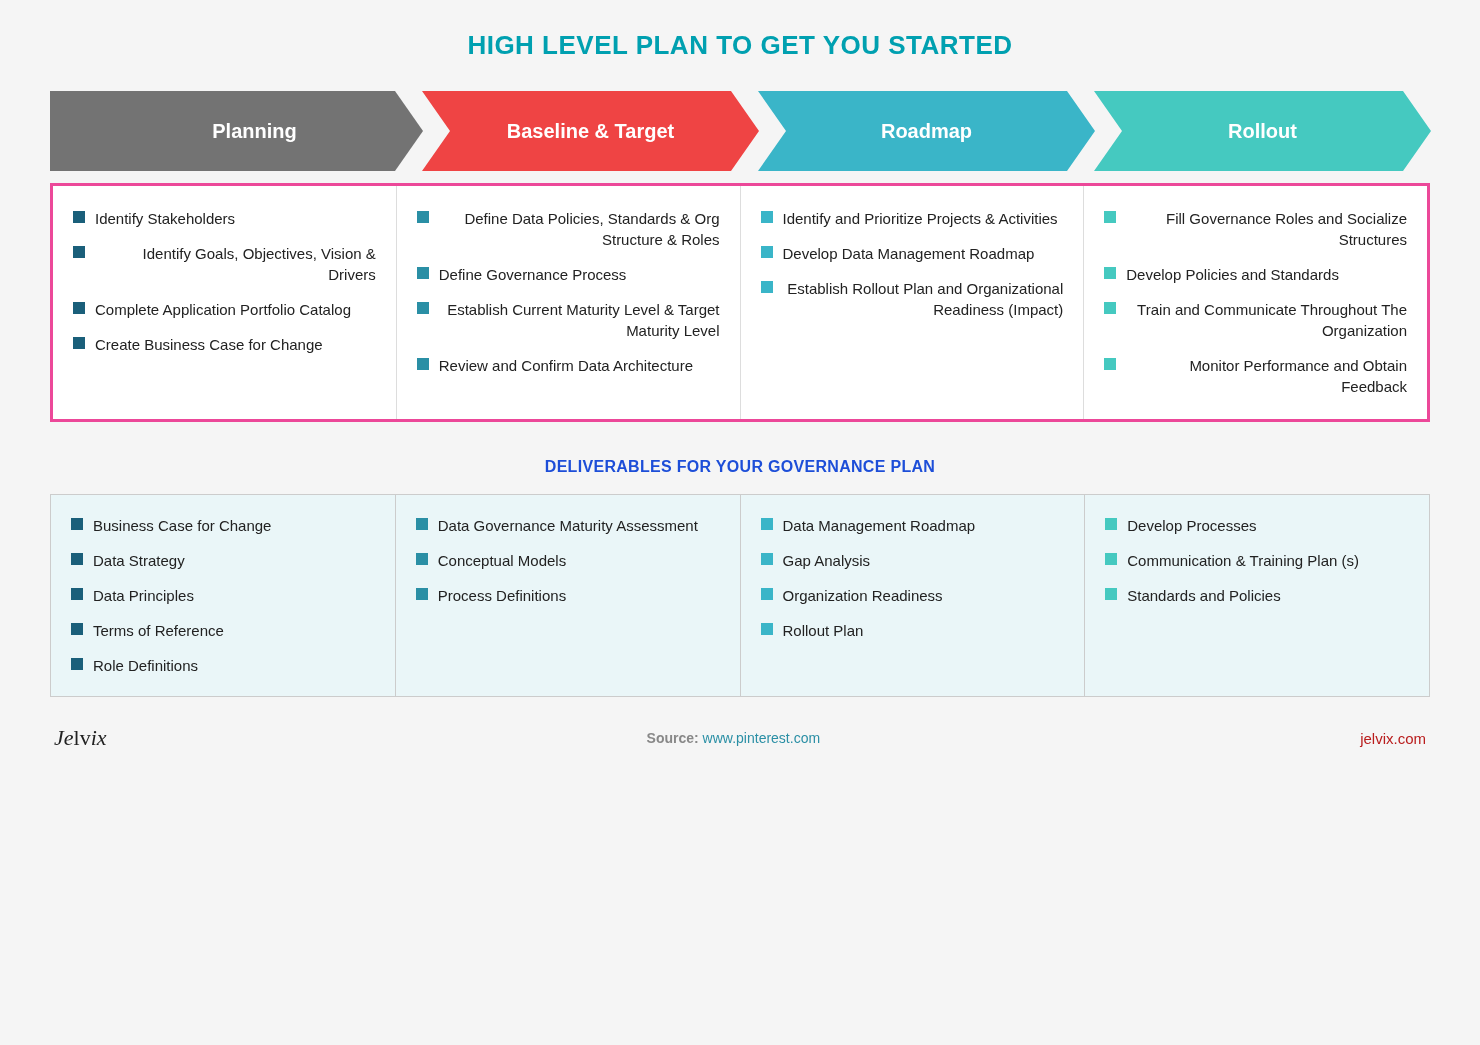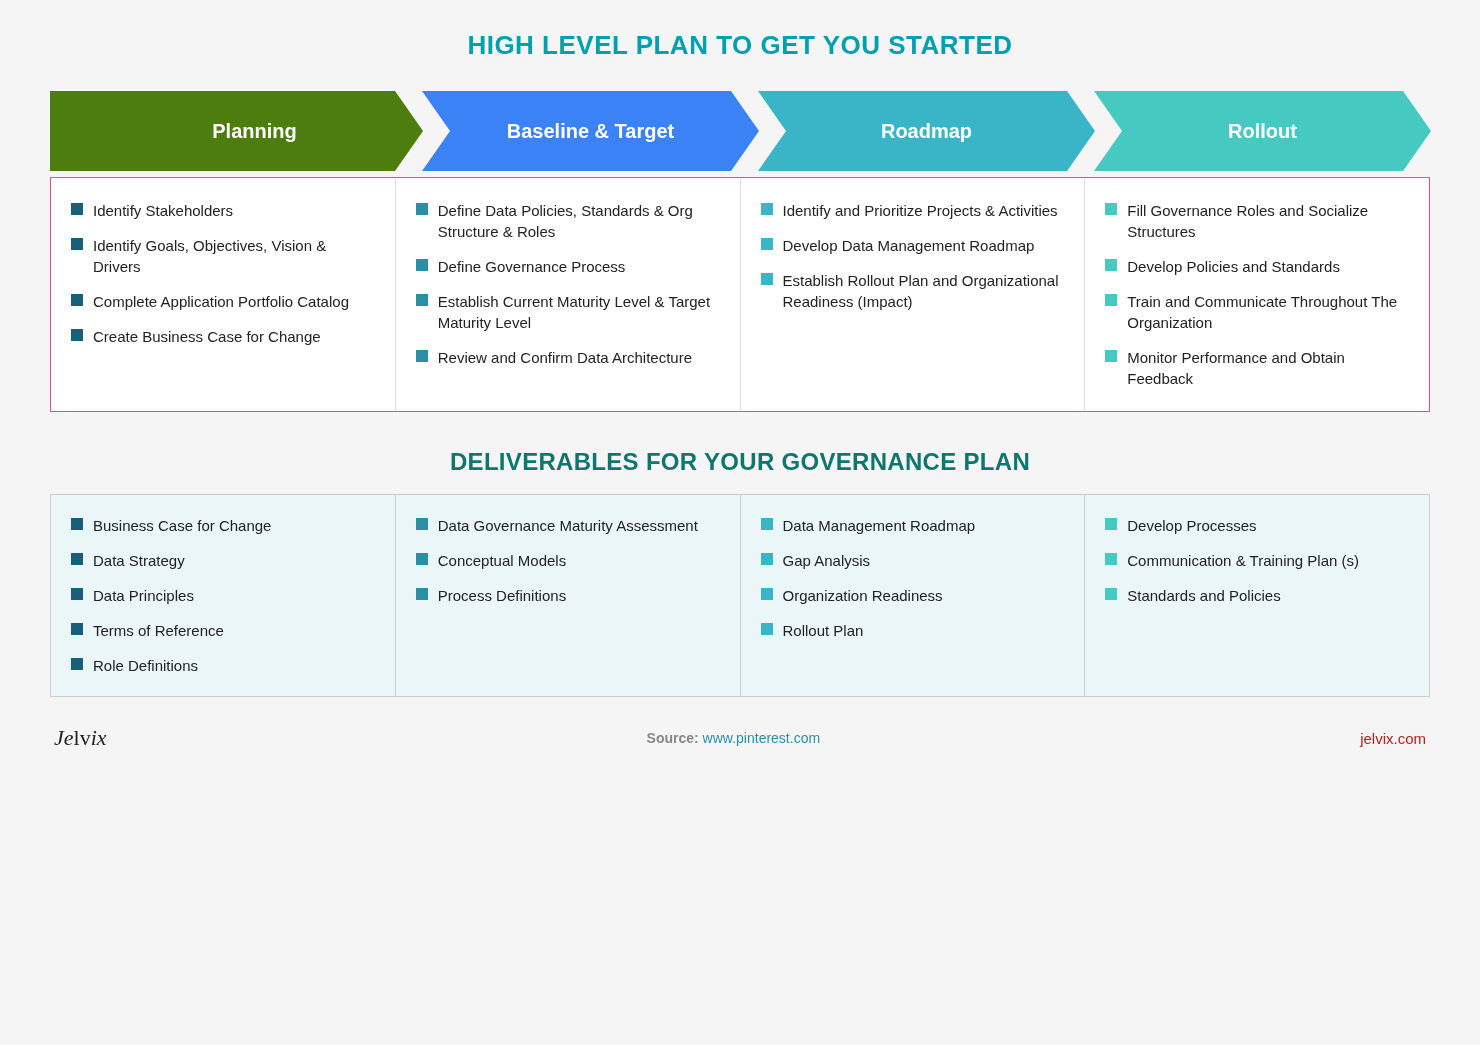--- a/index.html
+++ b/index.html
@@ -46,33 +46,34 @@
       font-weight: 700;
       color: #fff;
       text-align: center;
       clip-path: polygon(0 0, calc(100% - 28px) 0, 100% 50%, calc(100% - 28px) 100%, 0 100%, 28px 50%);
       margin-right: -1px;
     }
     .arrow-item:first-child {
       clip-path: polygon(0 0, calc(100% - 28px) 0, 100% 50%, calc(100% - 28px) 100%, 0 100%);
     }
 
-    .arrow-planning { background: #4d7c0f; padding-left: 36px; }
-    .arrow-baseline { background: #3b82f6; }
+    .arrow-planning { background: #737373; padding-left: 36px; }
+    .arrow-baseline { background: #ef4444; }
     .arrow-roadmap  { background: #3ab5c8; }
     .arrow-rollout  { background: #45c9c0; }
 
     
     .columns-row {
       display: flex;
       width: 100%;
       max-width: 1380px;
-      margin-top: 6px;
-      border: 1px solid #ec4899;
+      margin-top: 12px;
+      border: 3px solid #ec4899;
       background: #fff;
+      text-align: right;
     }
 
     .col {
       flex: 1;
       padding: 22px 20px 22px 20px;
       border-right: 1px solid #ddd;
     }
     .col:last-child { border-right: none; }
 
     .bullet-list {
@@ -98,23 +99,23 @@
       margin-top: 3px;
       margin-right: 10px;
       background: #1a5f7a;
     }
     .bullet-square.teal  { background: #2a8fa5; }
     .bullet-square.lteal { background: #3ab5c8; }
     .bullet-square.vlteal{ background: #45c9c0; }
 
     
     .section-title {
-      font-size: 24px;
+      font-size: 16px;
       font-weight: 700;
-      color: #0f766e;
+      color: #1d4ed8;
       text-align: left;
       margin: 36px 0 18px;
       letter-spacing: 0.3px;
     }
 
     .deliverables-row {
       display: flex;
       width: 100%;
       max-width: 1380px;
       border: 1px solid #ccc;

